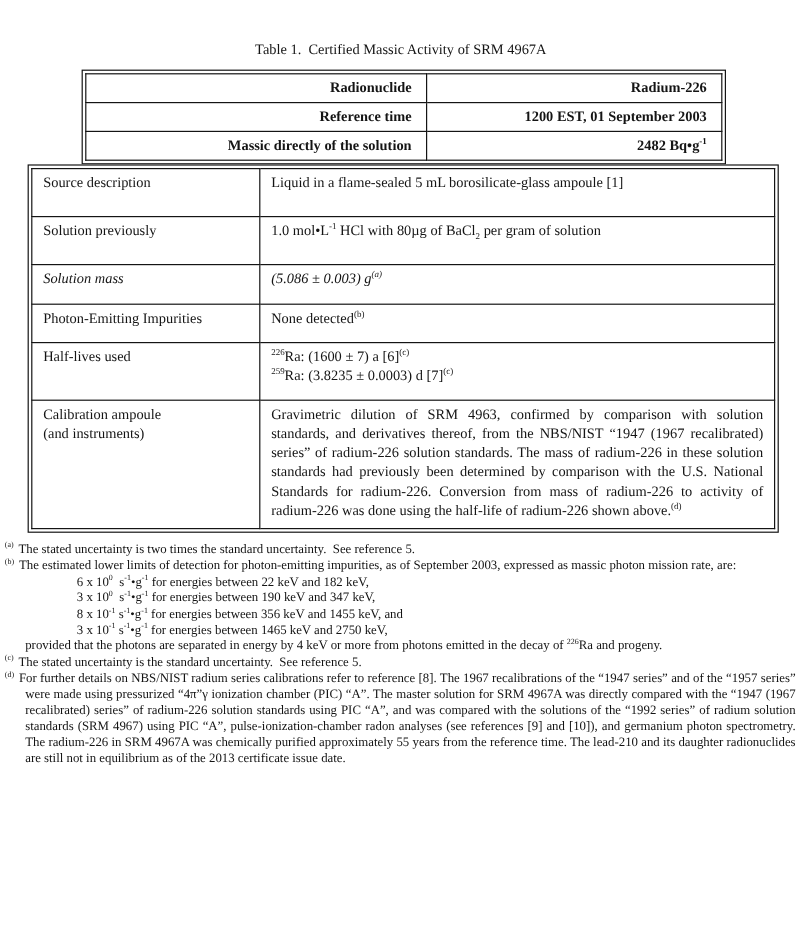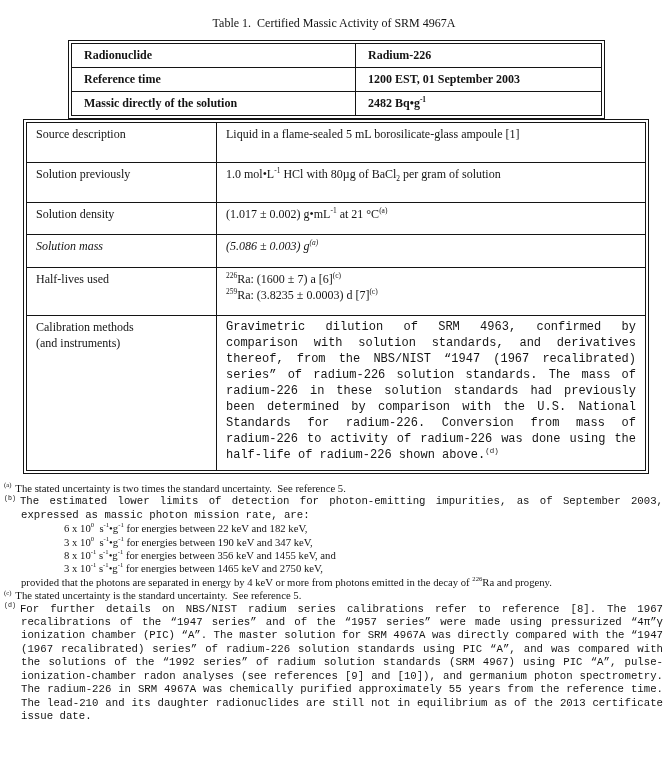--- a/index.html
+++ b/index.html
@@ -1,36 +1,36 @@
 <!DOCTYPE html>
 <html><head>
 <meta charset="utf-8">
 <style>
   html,body{margin:0;padding:0;background:#fff;}
   body{width:668px;height:774px;font-family:"Liberation Serif",serif;color:#141414;}
   .page{position:relative;width:668px;height:774px;background:#fff;overflow:hidden;}
 
   .tbl-title{text-align:center;font-size:12px;line-height:14px;white-space:pre-wrap;}
-  .t1-title{padding-top:16px;}
+  .t1-title{padding-top:6px;margin-top:28px;}
   .t2-title{margin-top:19px;margin-bottom:7px;}
 
   .tblwrap{border:1px solid #141414;padding:2px;box-sizing:border-box;background:#fff;}
   .t1wrap{margin:10px 0 0 68px;width:537px;}
   .t2wrap{margin:0 0 0 23px;width:626px;}
 
   table{border-collapse:collapse;width:100%;table-layout:fixed;}
   td{border:1px solid #141414;font-size:12px;overflow:hidden;}
 
   .t1 td{vertical-align:middle;padding:0 12px;font-weight:bold;line-height:15px;}
-  .t1 tr{height:24px;}
+  .t1 tr{height:24px;text-align:right;}
 
   .t2 td{vertical-align:top;padding:3px 9px 7px;line-height:16px;}
   .r40{height:40px;} .r32{height:32px;} .r33{height:33px;font-style:italic;} .r48{height:48px;}
 
-  .just{text-align:justify;font-family:Liberation Mono, monospace;}
+  .just{text-align:justify;}
   .cal-par{line-height:17px;}
 
   sup{font-size:0.62em;line-height:0;}
   sub{font-size:0.62em;line-height:0;}
 
   .footnotes{margin:8px 5px 0 4px;font-size:10.7px;line-height:13.4px;}
   .fn{padding-left:17px;text-indent:-17px;}
   .fn-pre{white-space:pre-wrap;}
   .fnm{margin-right:4px;}
   .fn-list-line{padding-left:60px;white-space:pre-wrap;}
@@ -75,38 +75,38 @@
         </colgroup>
       <tbody>
         <tr class="r40">
           <td>Source description</td>
           <td>Liquid in a flame-sealed 5 mL borosilicate-glass ampoule [1]</td>
         </tr>
         <tr class="r40">
           <td>Solution previously</td>
           <td>1.0 mol•L<sup>-1</sup> HCl with 80µg of BaCl<sub>2</sub> per gram of solution</td>
         </tr>
-        <tr class="r32">
-          <td>Solution density</td>
-          <td>(1.017 ± 0.002) g•mL<sup>-1</sup> at 21 °C<sup>(a)</sup></td>
-        </tr>
         <tr class="r33">
           <td>Solution mass</td>
           <td>(5.086 ± 0.003) g<sup>(a)</sup></td>
+        </tr>
+        <tr class="r32">
+          <td>Photon-Emitting Impurities</td>
+          <td>None detected<sup>(b)</sup></td>
         </tr>
         <tr class="r48">
           <td>Half-lives used</td>
           <td>
             <div><sup>226</sup>Ra: (1600 ± 7) a [6]<sup>(c)</sup></div>
             <div><sup>259</sup>Ra: (3.8235 ± 0.0003) d [7]<sup>(c)</sup></div>
           </td>
         </tr>
         <tr>
           <td>
-            <div>Calibration methods</div>
+            <div>Calibration ampoule</div>
             <div>(and instruments)</div>
           </td>
           <td class="just cal-par">Gravimetric dilution of SRM 4963, confirmed by comparison with solution standards, and derivatives thereof, from the NBS/NIST “1947 (1967 recalibrated) series” of radium-226 solution standards.  The mass of radium-226 in these solution standards had previously been determined by comparison with the U.S. National Standards for radium-226.  Conversion from mass of radium-226 to activity of radium-226 was done using the half-life of radium-226 shown above.<sup>(d)</sup></td>
         </tr>
       </tbody>
     </table>
   </div>
 
   <div class="footnotes">
     <div class="fn fn-pre"><sup class="fnm">(a)</sup><span>The stated uncertainty is two times the standard uncertainty.  See reference 5.</span></div>

